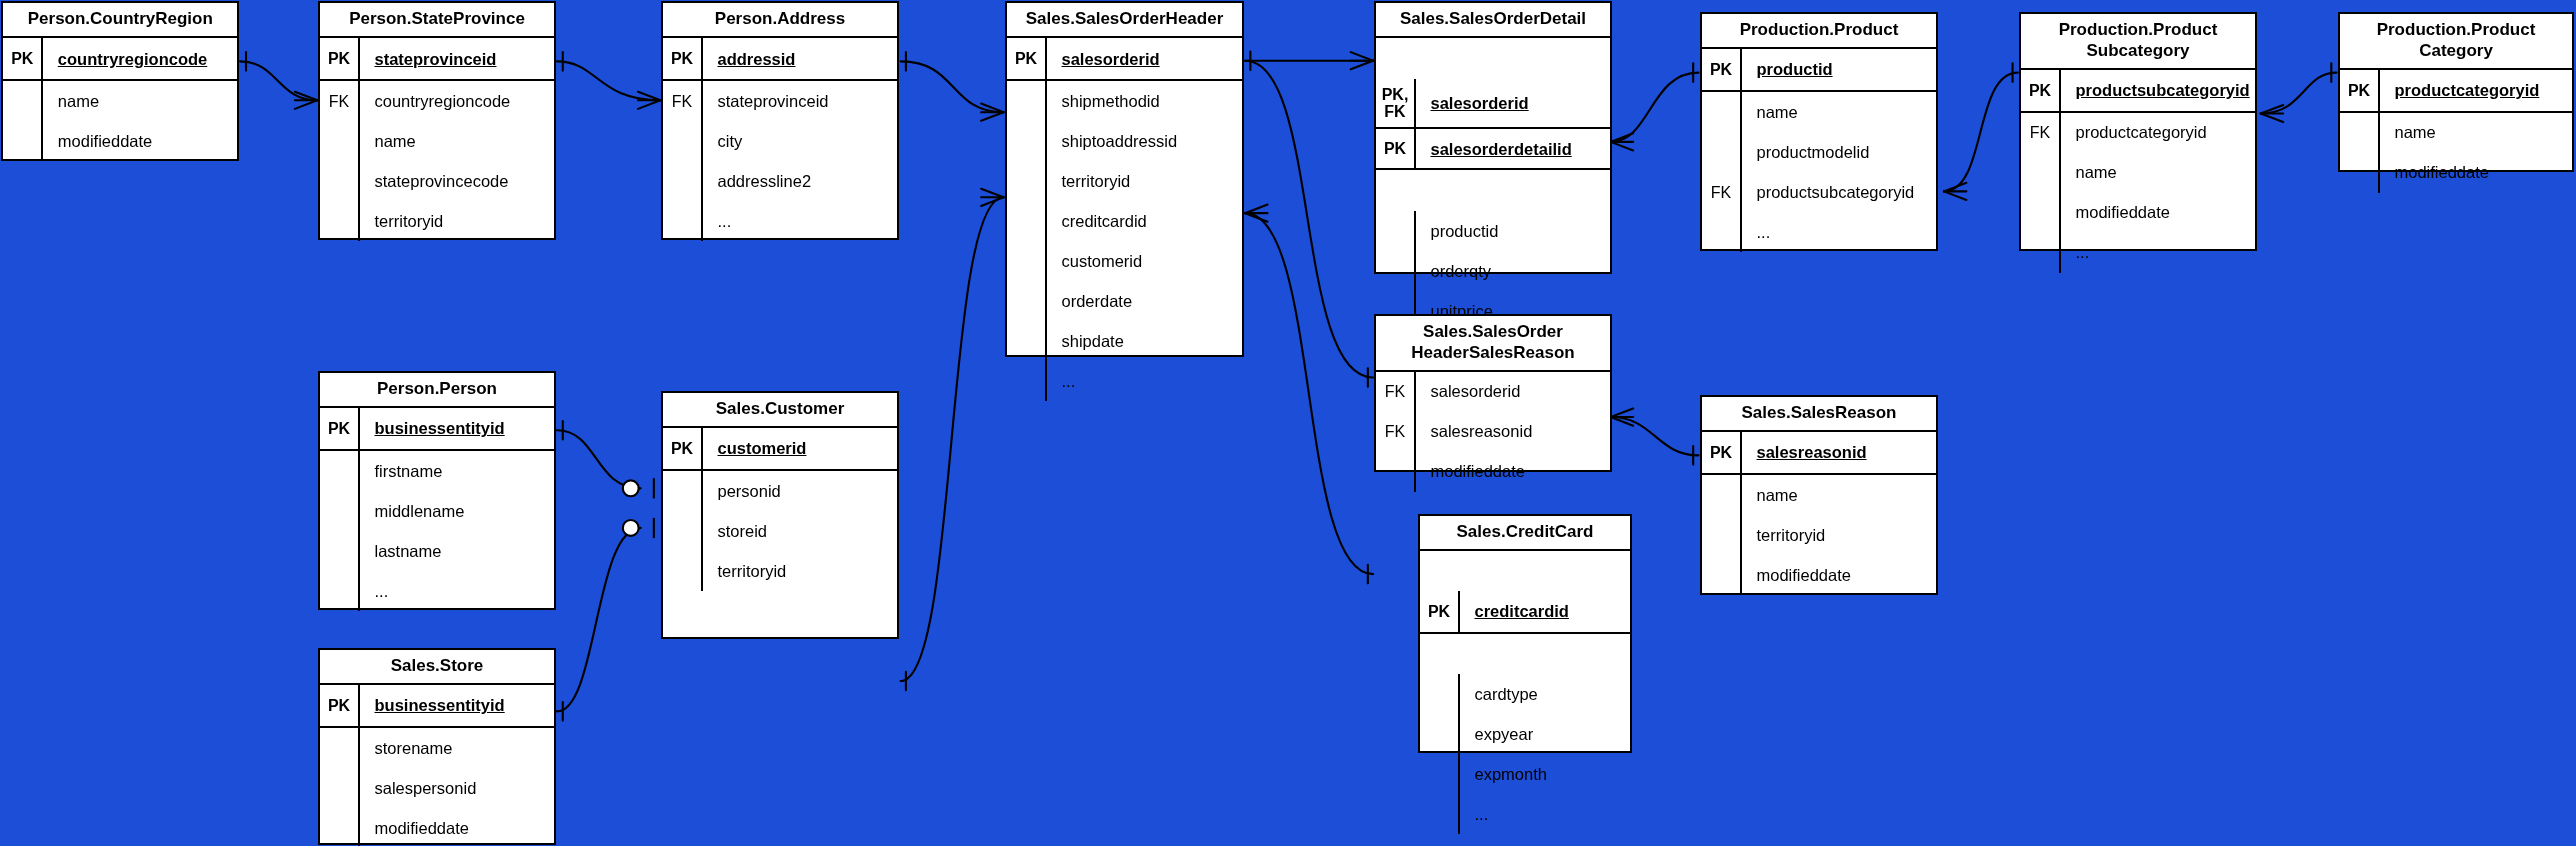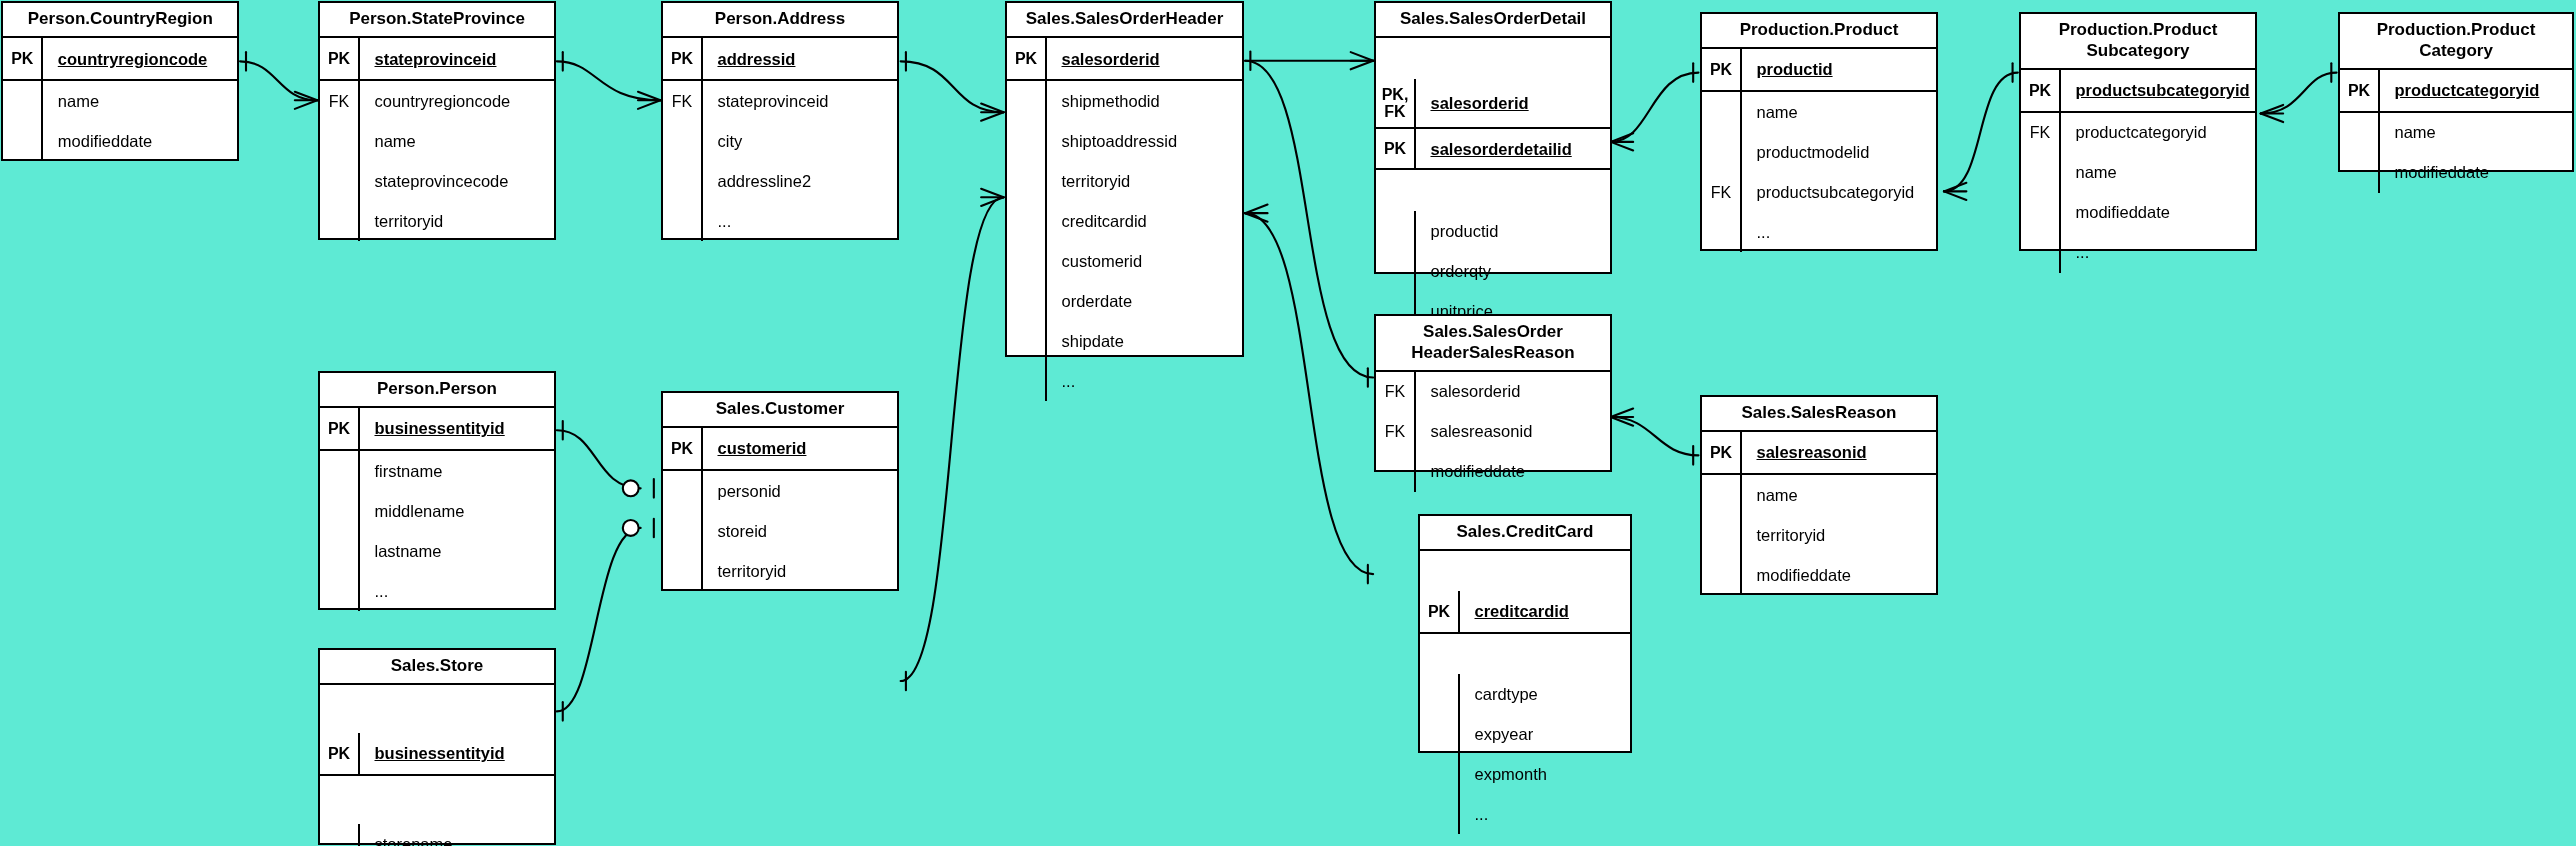--- a/index.html
+++ b/index.html
@@ -5,21 +5,21 @@
 <style>
   html, body {
     margin: 0;
     padding: 0;
     background: #ffffff;
   }
   #canvas {
     position: relative;
     width: 2576px;
     height: 846px;
-    background: #5eead4;
+    background: #1d4ed8;
     font-family: "Liberation Sans", sans-serif;
     overflow: hidden;
   }
   #edges {
     position: absolute;
     left: 0;
     top: 0;
     width: 2576px;
     height: 846px;
     pointer-events: none;
@@ -449,21 +449,21 @@
         <div class="attr-key"></div>
         <div class="attr-name">lastname</div>
       </div>
       <div class="attr-row row-h-attr">
         <div class="attr-key"></div>
         <div class="attr-name">...</div>
       </div>
     </div>
   </div>
 
-  <div class="entity" style="left:661px; top:391px; width:238px; height:200px;">
+  <div class="entity" style="left:661px; top:391px; width:238px; height:248px;">
     <div class="entity-title">Sales.Customer</div>
     <div class="entity-section section-keys">
       <div class="attr-row row-h-key">
         <div class="attr-key bold">PK</div>
         <div class="attr-name pk">customerid</div>
       </div>
     </div>
     <div class="entity-section">
       <div class="attr-row row-h-attr">
         <div class="attr-key"></div>
@@ -473,21 +473,21 @@
         <div class="attr-key"></div>
         <div class="attr-name">storeid</div>
       </div>
       <div class="attr-row row-h-attr">
         <div class="attr-key"></div>
         <div class="attr-name">territoryid</div>
       </div>
     </div>
   </div>
 
-  <div class="entity" style="left:318px; top:648px; width:238px; height:197px;gap:48px;">
+  <div class="entity" style="left:318px; top:648px; width:238px; height:197px;">
     <div class="entity-title">Sales.Store</div>
     <div class="entity-section section-keys">
       <div class="attr-row row-h-key">
         <div class="attr-key bold">PK</div>
         <div class="attr-name pk">businessentityid</div>
       </div>
     </div>
     <div class="entity-section">
       <div class="attr-row row-h-attr">
         <div class="attr-key"></div>

